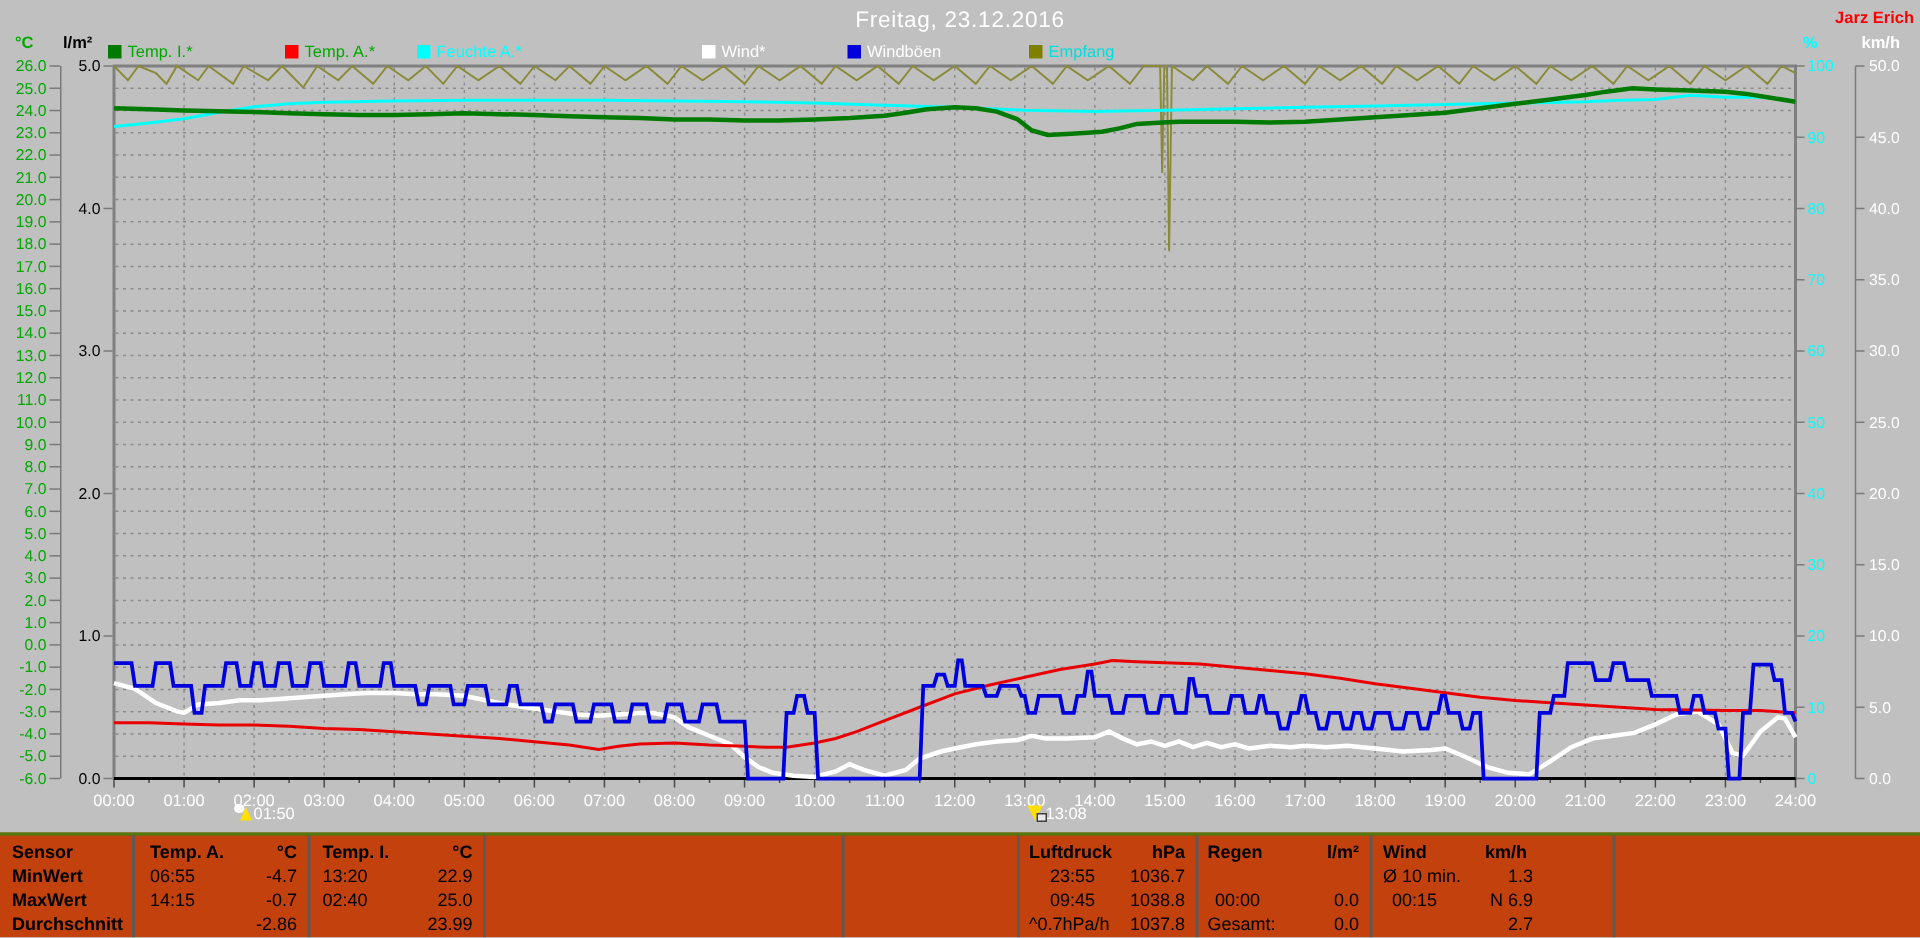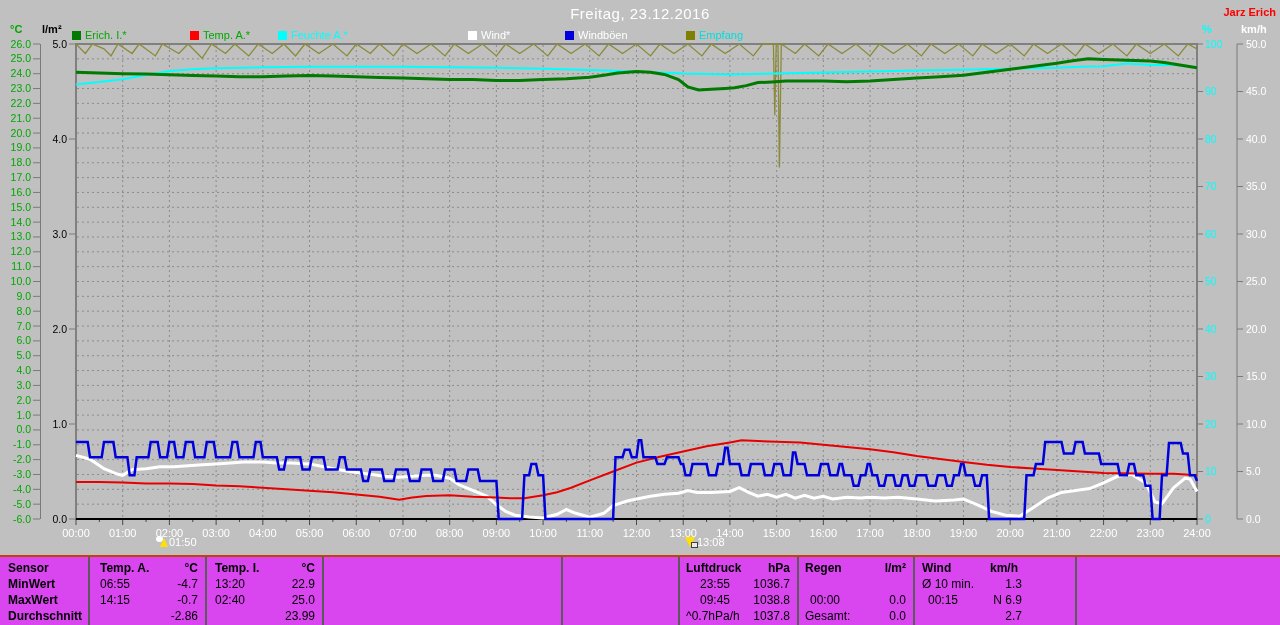--- a/index.html
+++ b/index.html
@@ -18,41 +18,41 @@
   .leg .sw{display:inline-block;width:9px;height:9px;margin-right:4px;vertical-align:-1px;}
   #chart-svg{position:absolute;top:0;left:0;}
   .marker{position:absolute;top:535px;height:15px;color:#ffffff;font-size:11px;white-space:nowrap;}
   .mkicon{position:relative;display:inline-block;width:13px;height:13px;vertical-align:-2px;}
   .mk1 .c1{position:absolute;left:0;top:1px;width:7px;height:6px;background:#ffffff;border-radius:50%;}
   .mk1 .c2{position:absolute;left:4px;top:3px;width:0;height:0;border-left:4px solid transparent;
            border-right:4px solid transparent;border-bottom:9px solid #ffe000;}
   .mk2 .c1{position:absolute;left:1px;top:2px;width:0;height:0;border-left:5px solid transparent;
            border-right:5px solid transparent;border-top:10px solid #ffe000;}
   .mk2 .c2{position:absolute;left:7px;top:7px;width:5px;height:4px;background:#e8e8e8;border:1px solid #404040;}
-  #table{position:absolute;left:0;top:555px;width:1280px;height:70px;background:#d946ef;
-         border-top:2px solid #c2410c;box-sizing:border-box;color:#000;}
+  #table{position:absolute;left:0;top:555px;width:1280px;height:70px;background:#c2410c;
+         border-top:2px solid #4d7c0f;box-sizing:border-box;color:#000;}
   .sep{position:absolute;top:0;width:2px;height:68px;background:#5a5a5a;}
   .tc{position:absolute;font-size:12px;height:15px;white-space:nowrap;}
   .tb{font-weight:bold;}
   .tr{text-align:right;}
 </style>
 </head>
 <body>
 
 <div id="app">
   <div class="title">Freitag, 23.12.2016</div>
   <div class="owner">Jarz Erich</div>
 
   <div class="unit" id="unit-c">°C</div>
   <div class="unit" id="unit-lm2">l/m²</div>
   <div class="unit" id="unit-pct">%</div>
   <div class="unit" id="unit-kmh">km/h</div>
 
   <div id="legend">
-      <div class="leg" style="left: 72px;"><span class="sw" style="background: rgb(0, 122, 0);"></span><span style="color: rgb(0, 168, 0);">Erich. I.*</span></div>
+      <div class="leg" style="left: 72px;"><span class="sw" style="background: rgb(0, 122, 0);"></span><span style="color: rgb(0, 168, 0);">Temp. I.*</span></div>
       <div class="leg" style="left: 190px;"><span class="sw" style="background: rgb(255, 0, 0);"></span><span style="color: rgb(0, 168, 0);">Temp. A.*</span></div>
       <div class="leg" style="left: 278px;"><span class="sw" style="background: rgb(0, 255, 255);"></span><span style="color: rgb(0, 255, 255);">Feuchte A.*</span></div>
       <div class="leg" style="left: 373px; margin-top: 44px;"><span class="sw" style="background: rgb(0, 0, 0);"></span><span style="color: rgb(0, 0, 0);">Regen*</span></div>
       <div class="leg" style="left: 468px;"><span class="sw" style="background: rgb(255, 255, 255);"></span><span style="color: rgb(255, 255, 255);">Wind*</span></div>
       <div class="leg" style="left: 565px;"><span class="sw" style="background: rgb(0, 0, 221);"></span><span style="color: rgb(255, 255, 255);">Windböen</span></div>
       <div class="leg" style="left: 662px; padding-left: 24px;"><span class="sw" style="background: rgb(128, 128, 0);"></span><span style="color: rgb(0, 221, 221);">Empfang</span></div>
     </div>
 
   <svg id="chart-svg" width="1280" height="556">
       <rect x="76" y="44" width="1121" height="475" fill="#c0c0c0" stroke="#808080" stroke-width="2"></rect>

